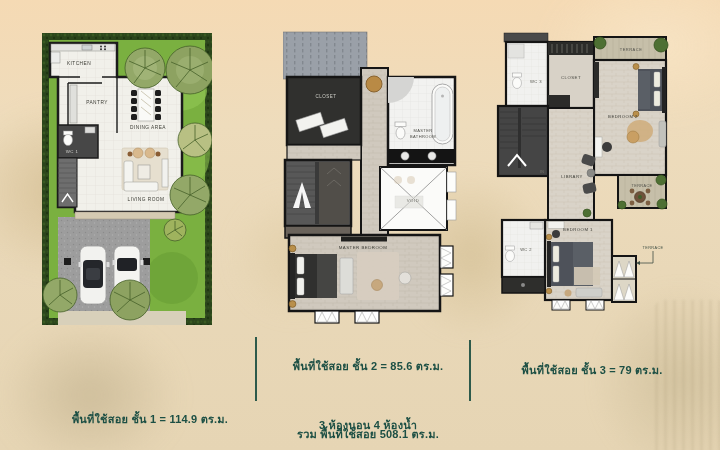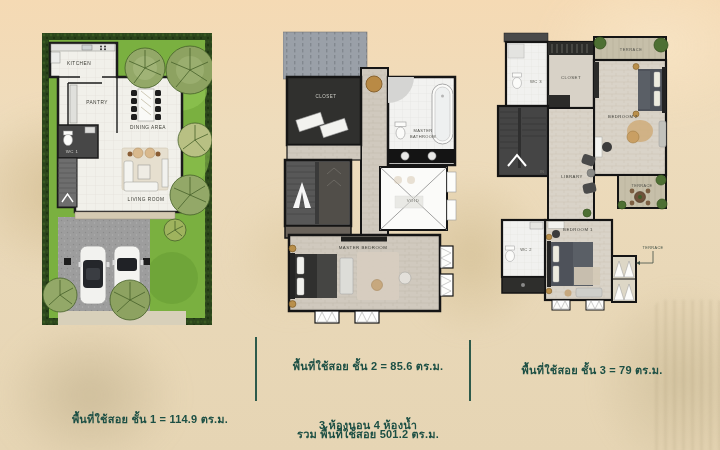--- a/index.html
+++ b/index.html
@@ -427,20 +427,20 @@
     </g>
   </svg>
   </div>
 
   <div class="cap" style="left: 40px; top: 374px; width: 220px; color: rgb(28, 79, 68); margin-top: 36px;">พื้นที่ใช้สอย ชั้น 1 = 114.9 ตร.ม.</div>
 
   <div class="cap" style="left: 268px; top: 357px; width: 200px; color: rgb(28, 79, 68); text-align: center;">พื้นที่ใช้สอย ชั้น 2 = 85.6 ตร.ม.</div>
 
   <div class="cap" style="left: 268px; top: 416px; width: 200px; color: rgb(28, 79, 68);">3 ห้องนอน 4 ห้องน้ำ</div>
 
-  <div class="cap" style="left: 268px; top: 425px; width: 200px; color: rgb(28, 79, 68);">รวม พื้นที่ใช้สอย 501.2 ตร.ม.</div>
+  <div class="cap" style="left: 268px; top: 425px; width: 200px; color: rgb(28, 79, 68);">รวม พื้นที่ใช้สอย 508.1 ตร.ม.</div>
 
   <div class="cap" style="left: 492px; top: 361px; width: 200px; color: rgb(28, 79, 68);">พื้นที่ใช้สอย ชั้น 3 = 79 ตร.ม.</div>
 
   <div class="vline" style="left: 255px; top: 337px; height: 64px; background-color: rgb(45, 90, 75);"></div>
   <div class="vline" style="left: 469px; top: 340px; height: 61px; background-color: rgb(45, 90, 75);"></div>
 
 </div>
 
 </body></html>

